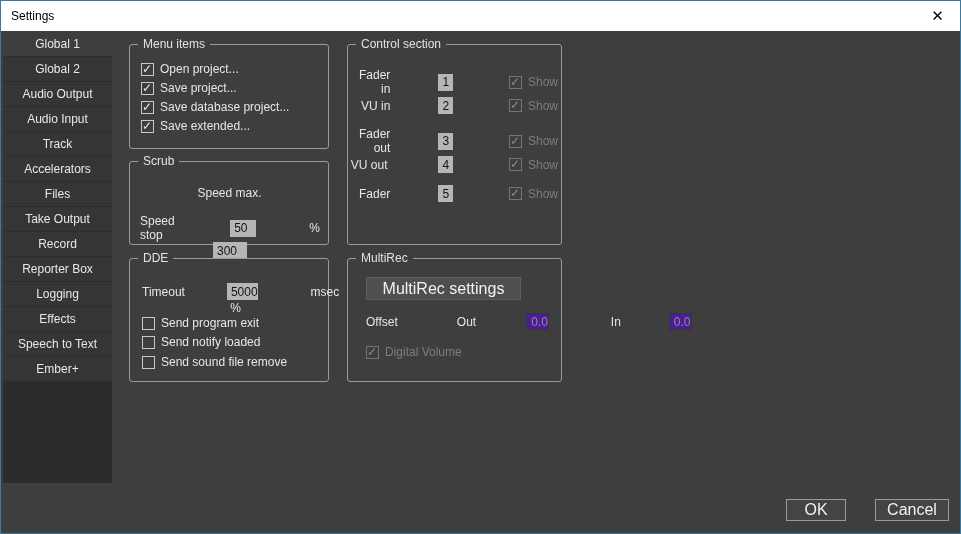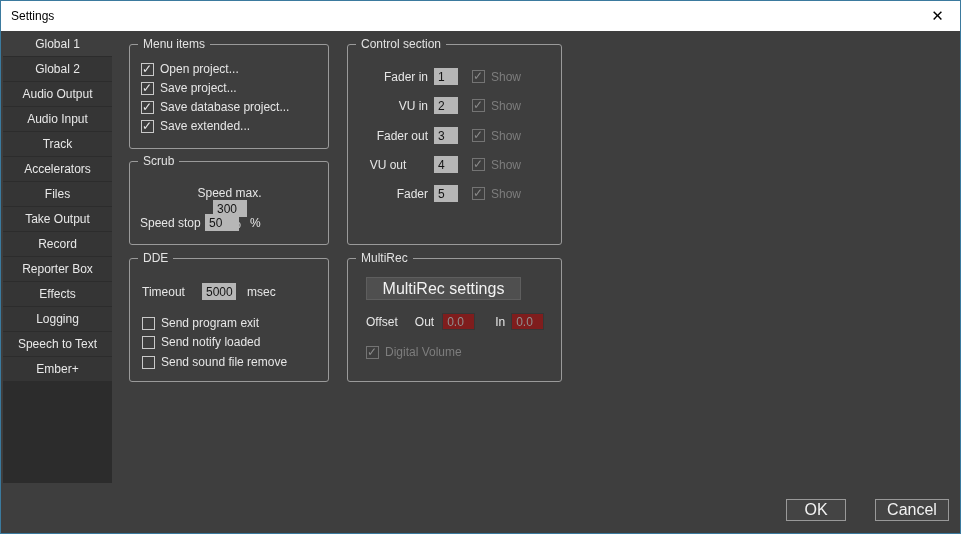--- a/index.html
+++ b/index.html
@@ -32,42 +32,42 @@
 
   
   .groupbox {
     position:absolute; border:1px solid #9a9a9a; border-radius:3px;
   }
   .groupbox > .legend {
     position:absolute; top:-8px; left:8px; background:#3e3e3e;
     padding:0 5px; color:#e2e2e2; font-size:12px;
   }
 
-  .row { position:absolute; display:flex; align-items:center; color:#e6e6e6; }
+  .row { position:absolute; display:flex; align-items:center; color:#e6e6e6;gap:42px; }
 
   
   .cb {
     width:13px; height:13px; border:1px solid #c9c9c9; background:transparent;
     display:inline-block; position:relative; flex:0 0 auto;
   }
   .cb.checked::after {
     content:"\2713"; position:absolute; left:0px; top:-2px;
     font-size:12px; color:#e8e8e8;
   }
   .cb-row { gap:6px; cursor:pointer; }
   .cb-row.disabled { color:#7d7d7d; cursor:default; }
   .cb-row.disabled .cb { border-color:#747474; }
   .cb-row.disabled .cb.checked::after { color:#8a8a8a; }
 
   
   .field {
     background:#b6b6b6; color:#141414; height:17px; display:flex; align-items:center;
     padding-left:4px; font-size:12px;
   }
-  .field.disabled { background:#7f1d1d; color:#8f8f8f; border:1px solid #363636; }
+  .field.disabled { background:#4c1d95; color:#8f8f8f; border:1px solid #363636; }
 
   
   .btn {
     background:#444444; border:1px solid #999999; color:#f2f2f2;
     display:flex; align-items:center; justify-content:center; font-size:16px; cursor:pointer;
   }
   .btn.panel-btn { background:#4f4f4f; border:1px solid #5e5e5e; }
 </style>
 </head>
 <body>
@@ -85,22 +85,22 @@
       <div class="side-item selected">Global 1</div>
       <div class="side-item">Global 2</div>
       <div class="side-item">Audio Output</div>
       <div class="side-item">Audio Input</div>
       <div class="side-item">Track</div>
       <div class="side-item">Accelerators</div>
       <div class="side-item">Files</div>
       <div class="side-item">Take Output</div>
       <div class="side-item">Record</div>
       <div class="side-item">Reporter Box</div>
+      <div class="side-item">Logging</div>
       <div class="side-item">Effects</div>
-      <div class="side-item">Logging</div>
       <div class="side-item">Speech to Text</div>
       <div class="side-item">Ember+</div>
     </div>
 
     <div class="groupbox" style="left:127px; top:13px; width:200px; height:105px;">
       <span class="legend">Menu items</span>
       <div class="row cb-row" style="left:11px; top:17px;">
         <span class="cb checked"></span>
         <span>Open project...</span>
       </div>

